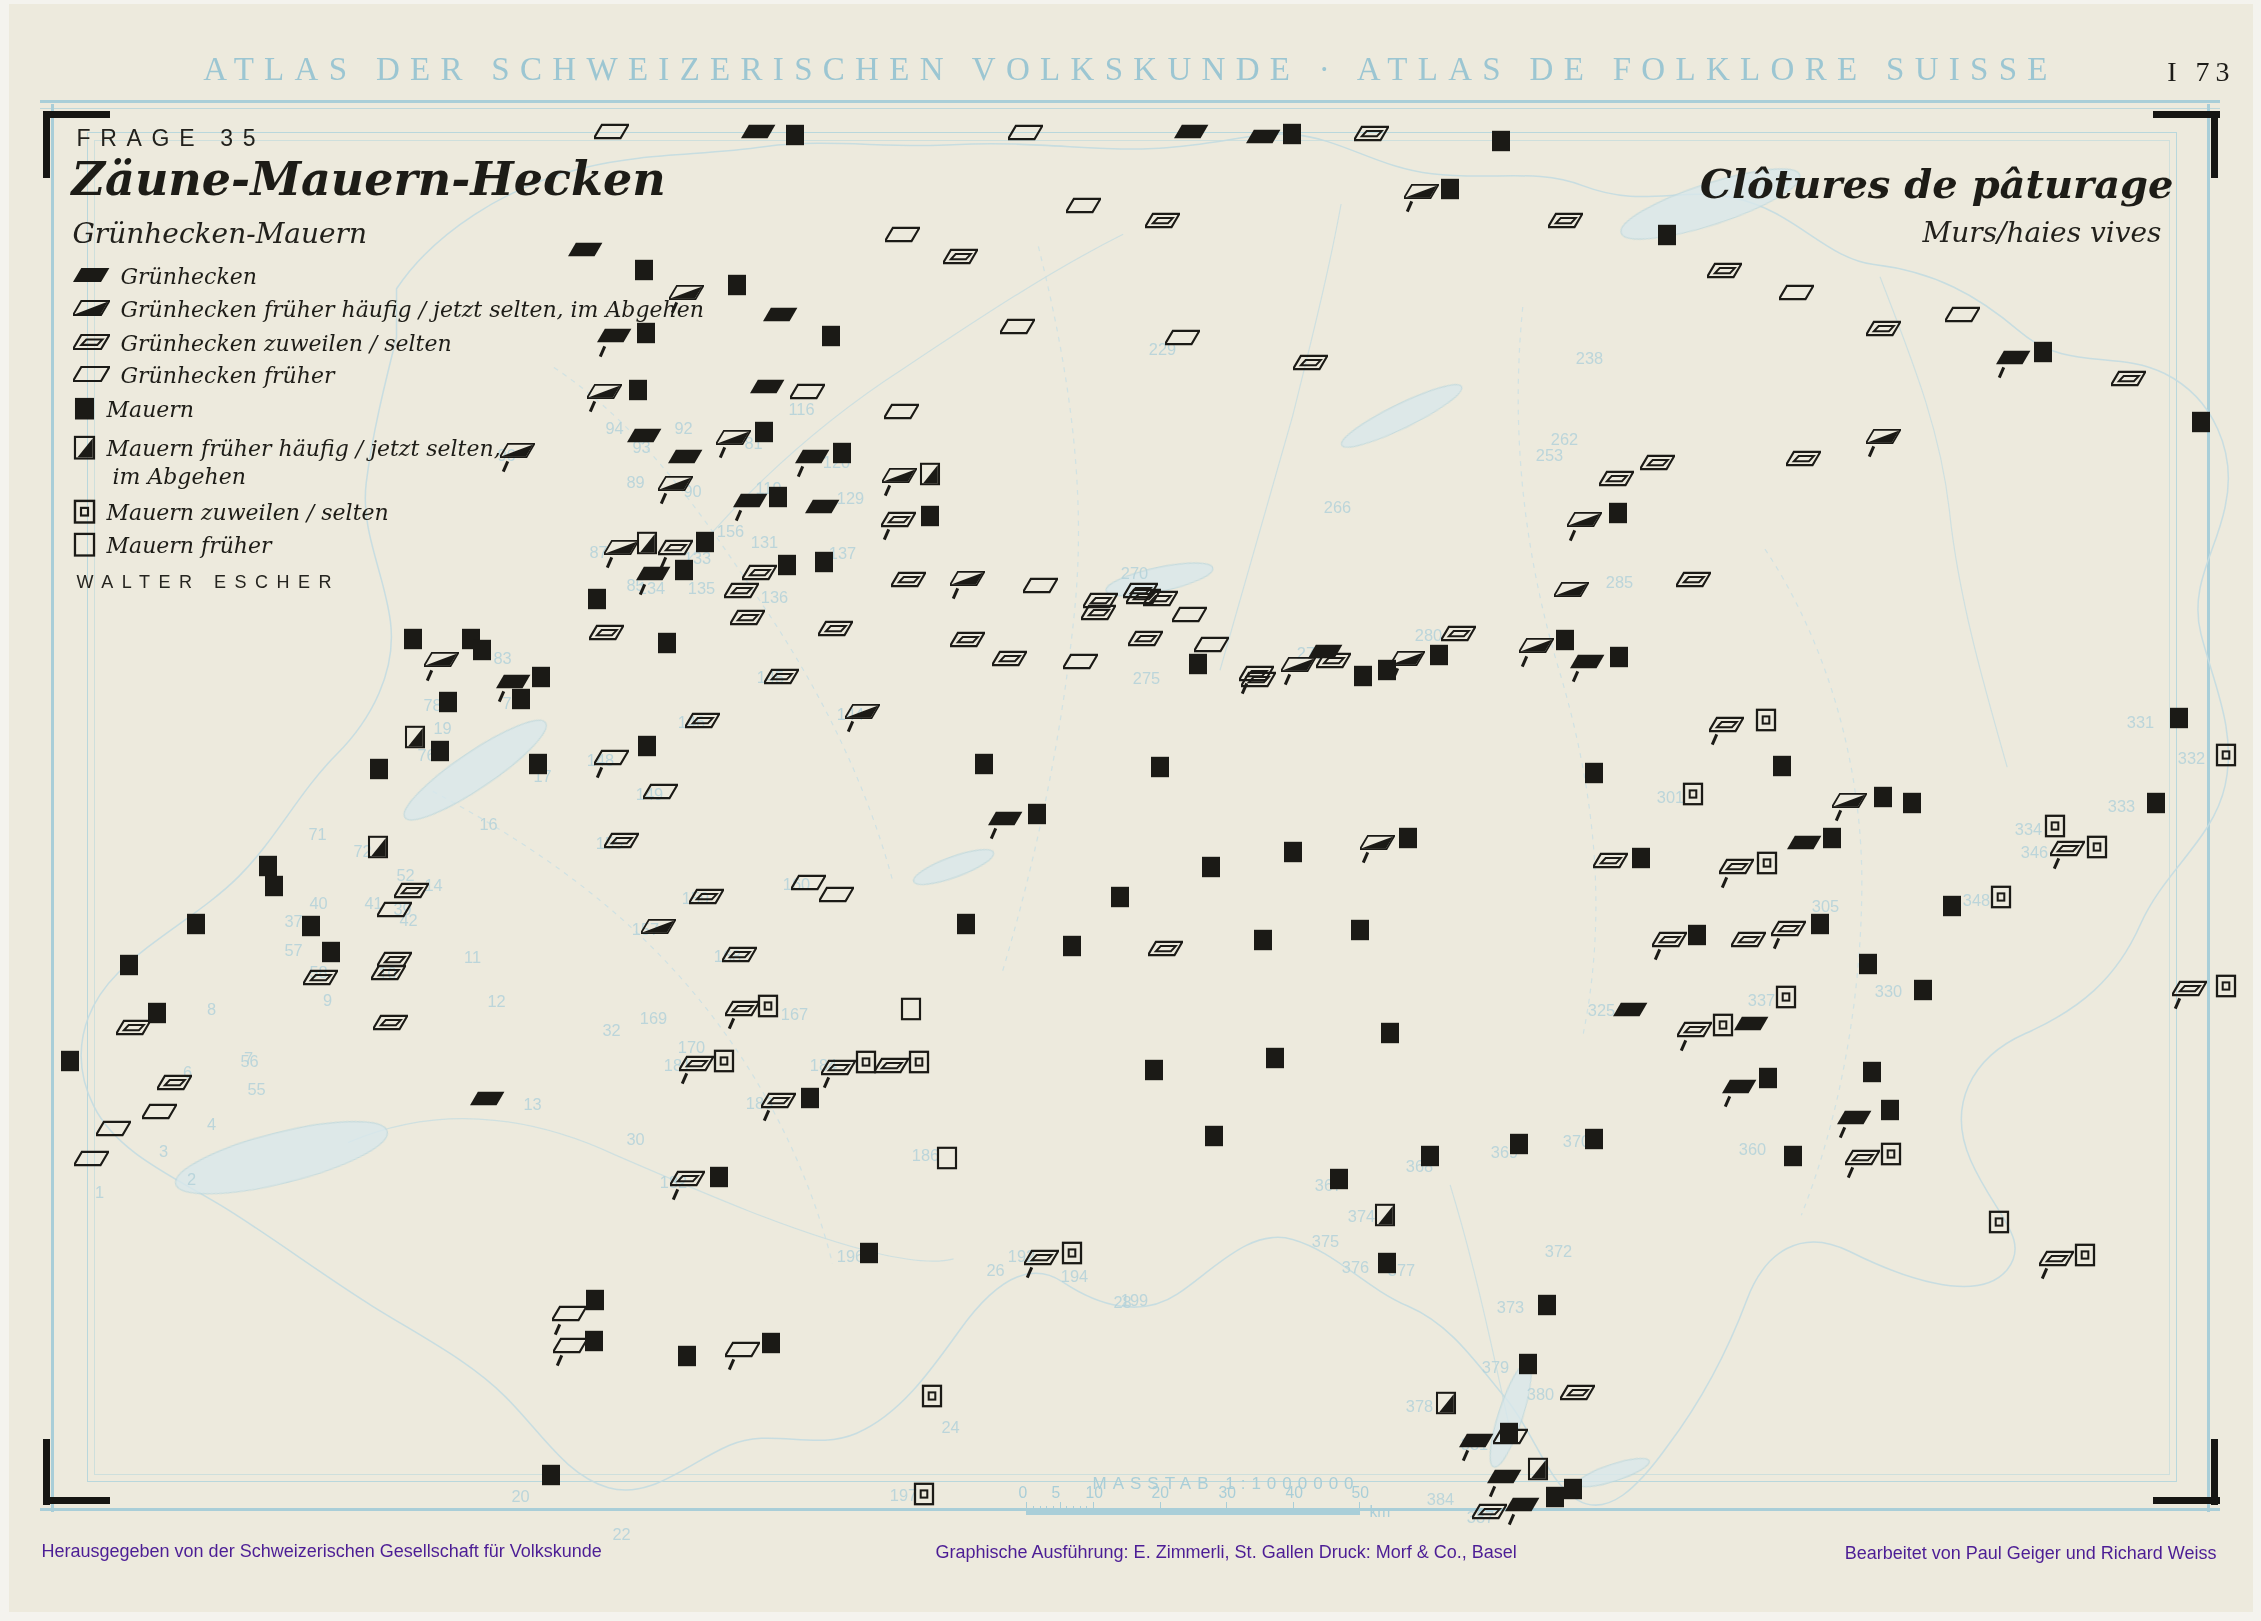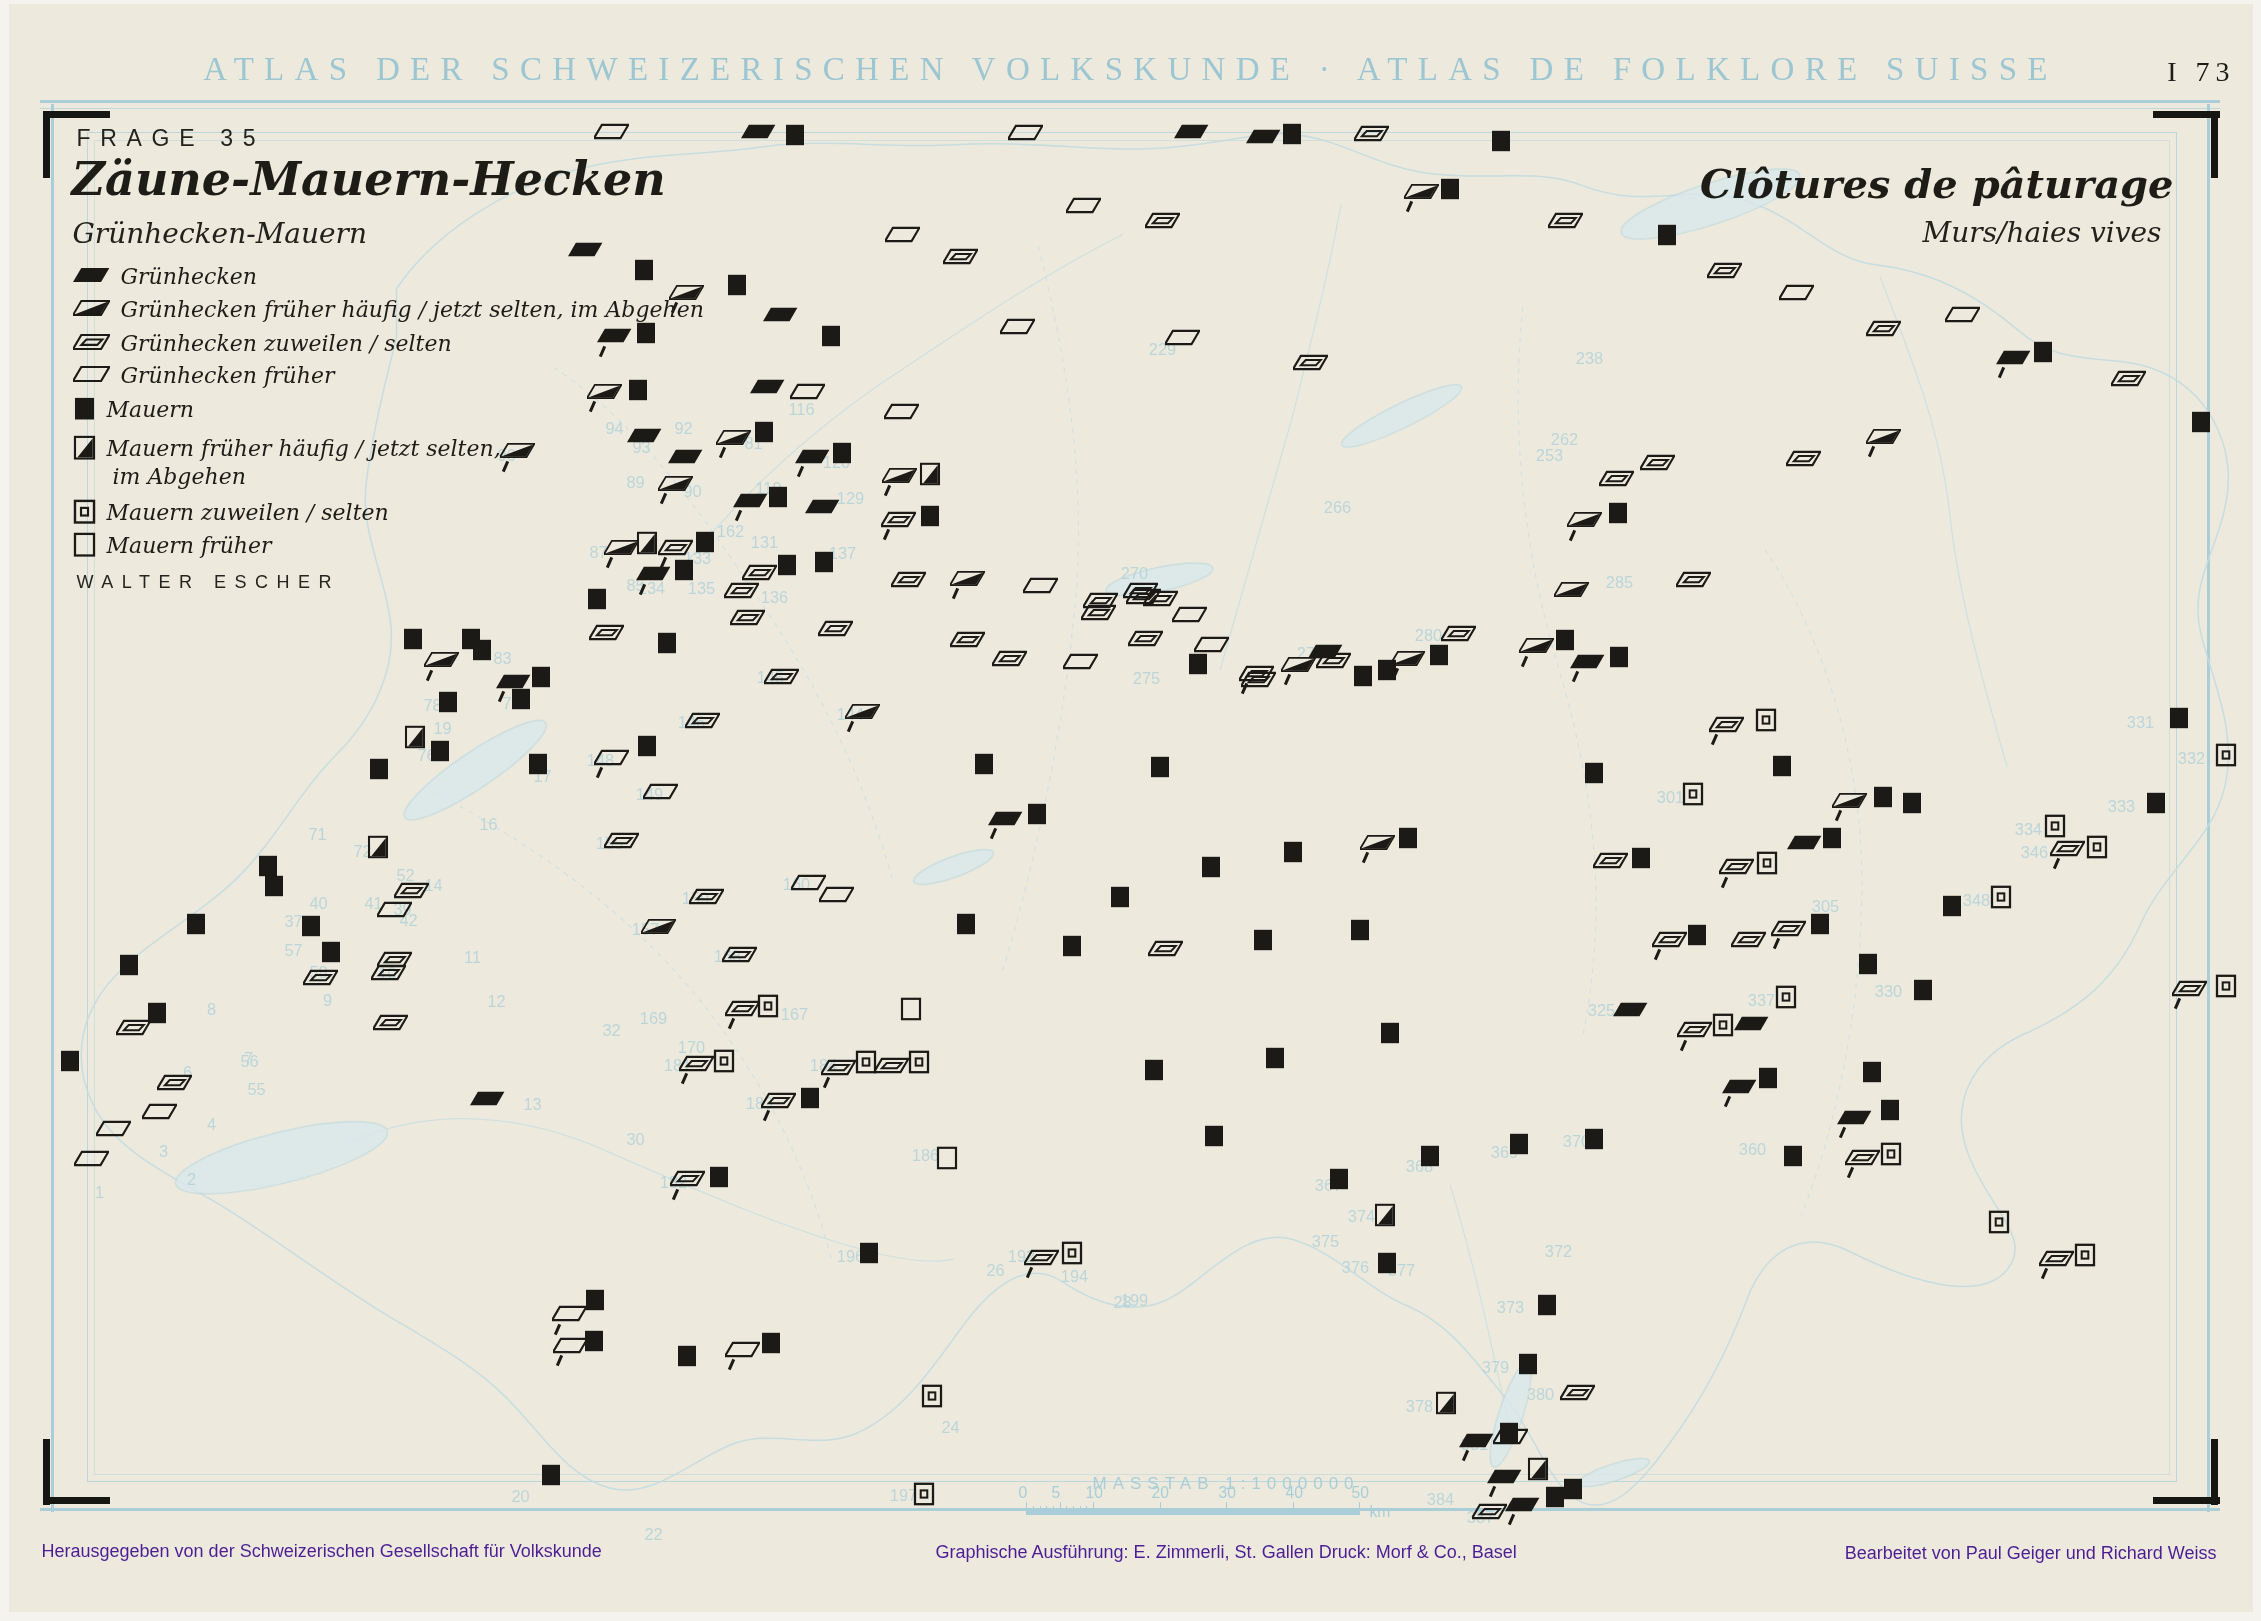--- a/index.html
+++ b/index.html
@@ -107,21 +107,21 @@
       <div class="loc" style="left:319px;top:996px;">9</div>
       <div class="loc" style="left:379px;top:969px;">10</div>
       <div class="loc" style="left:464px;top:953px;">11</div>
       <div class="loc" style="left:488px;top:997px;">12</div>
       <div class="loc" style="left:524px;top:1100px;">13</div>
       <div class="loc" style="left:425px;top:881px;">14</div>
       <div class="loc" style="left:480px;top:820px;">16</div>
       <div class="loc" style="left:534px;top:772px;">17</div>
       <div class="loc" style="left:434px;top:724px;">19</div>
       <div class="loc" style="left:512px;top:1492px;">20</div>
-      <div class="loc" style="left:645px;top:1530px;">22</div>
+      <div class="loc" style="left:613px;top:1530px;">22</div>
       <div class="loc" style="left:942px;top:1423px;">24</div>
       <div class="loc" style="left:987px;top:1266px;">26</div>
       <div class="loc" style="left:1114px;top:1298px;">28</div>
       <div class="loc" style="left:627px;top:1135px;">30</div>
       <div class="loc" style="left:603px;top:1026px;">32</div>
       <div class="loc" style="left:285px;top:917px;">37</div>
       <div class="loc" style="left:394px;top:905px;">39</div>
       <div class="loc" style="left:310px;top:899px;">40</div>
       <div class="loc" style="left:365px;top:899px;">41</div>
       <div class="loc" style="left:400px;top:916px;">42</div>
@@ -143,21 +143,21 @@
       <div class="loc" style="left:745px;top:439px;">81</div>
       <div class="loc" style="left:675px;top:424px;">92</div>
       <div class="loc" style="left:633px;top:443px;">93</div>
       <div class="loc" style="left:606px;top:424px;">94</div>
       <div class="loc" style="left:498px;top:451px;">96</div>
       <div class="loc" style="left:793px;top:405px;">116</div>
       <div class="loc" style="left:760px;top:484px;">119</div>
       <div class="loc" style="left:828px;top:458px;">120</div>
       <div class="loc" style="left:842px;top:494px;">129</div>
       <div class="loc" style="left:756px;top:538px;">131</div>
-      <div class="loc" style="left:722px;top:527px;">162</div>
+      <div class="loc" style="left:722px;top:527px;">156</div>
       <div class="loc" style="left:689px;top:554px;">133</div>
       <div class="loc" style="left:643px;top:584px;">134</div>
       <div class="loc" style="left:693px;top:584px;">135</div>
       <div class="loc" style="left:766px;top:593px;">136</div>
       <div class="loc" style="left:834px;top:549px;">137</div>
       <div class="loc" style="left:842px;top:710px;">144</div>
       <div class="loc" style="left:762px;top:673px;">145</div>
       <div class="loc" style="left:683px;top:718px;">146</div>
       <div class="loc" style="left:592px;top:756px;">148</div>
       <div class="loc" style="left:641px;top:790px;">149</div>

